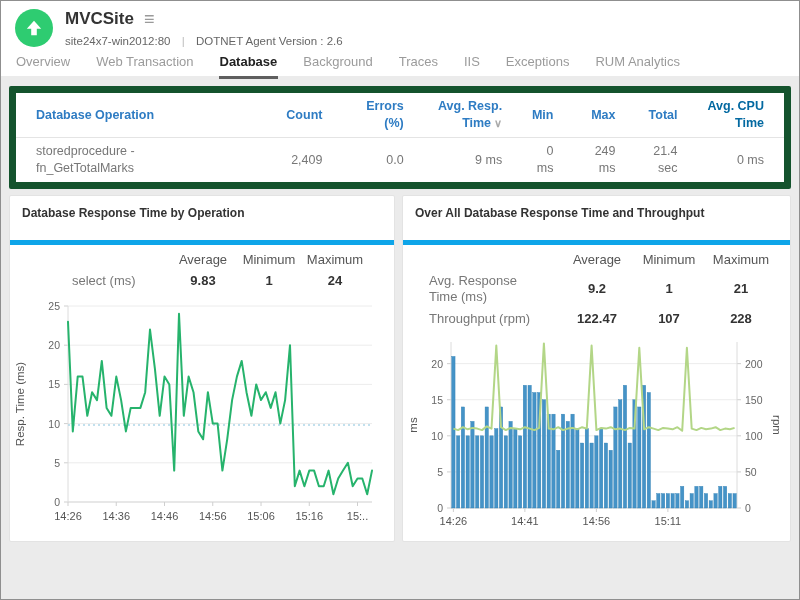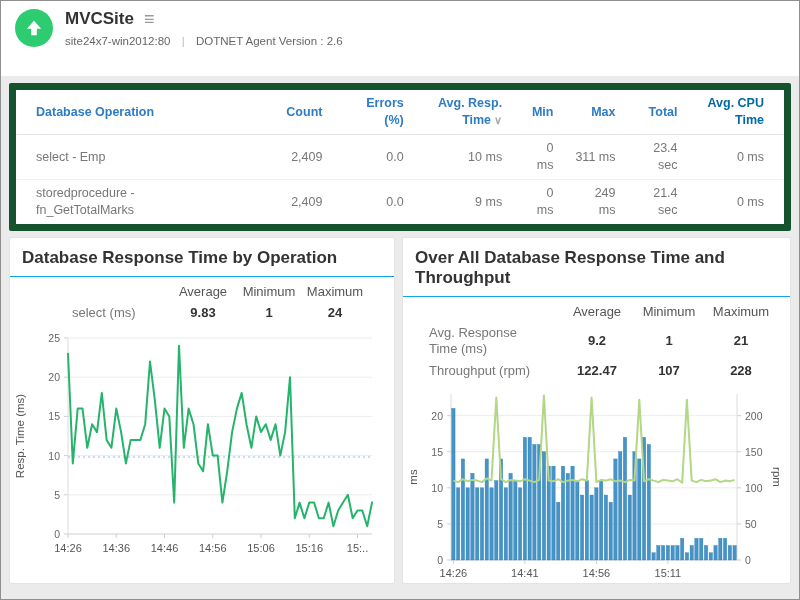--- a/index.html
+++ b/index.html
@@ -33,22 +33,22 @@
   table.ops td.c-op { text-align:left; padding-left:20px; }
   table.ops tr:last-child td { border-bottom:none; }
   table.ops th.c-cpu, table.ops td.c-cpu { padding-right:20px; }
   .sort-caret { color:#aaa; font-size:11px; margin-left:3px; }
 
   
   .panels { display:flex; gap:7px; margin:6px 8px 0 8px; }
   .panel { background:#fff; border:1px solid #e3e3e3; border-radius:2px; height:347px; overflow:hidden; }
   .panel.left  { width:387px; }
   .panel.right { width:390px; }
-  .panel-title { font-size:17px; font-weight:bold; color:#333; padding:10px 12px 8px 12px;
-                 border-bottom:1px solid #0ea5e9; }
+  .panel-title { font-size:12px; font-weight:bold; color:#333; padding:10px 12px 20px 12px;
+                 border-bottom:5px solid #0ea5e9; }
   table.stats { border-collapse:collapse; font-size:13px; margin-top:4px; }
   table.stats th { font-weight:normal; color:#555; text-align:center; padding:3px 4px; }
   table.stats td { color:#777; text-align:center; padding:3px 4px; white-space:pre-line; line-height:16px; }
   table.stats td.lbl { text-align:left; }
   table.stats td.val { color:#333; font-weight:bold; }
   .stats-left td.lbl, .stats-left th.lbl { width:160px; padding-left:62px; }
   .stats-left th, .stats-left td { width:66px; }
   .stats-right td.lbl, .stats-right th.lbl { width:158px; padding-left:26px; }
   .stats-right th, .stats-right td { width:72px; }
 
@@ -73,20 +73,30 @@
         </div>
         <div class="subtitle">
           <span>site24x7-win2012:80</span>
           <span class="sep">|</span>
           <span>DOTNET Agent Version : 2.6</span>
         </div>
       </div>
     </div>
   </div>
 
+  <div class="tabs" id="tabs">
+      <div class="tab">Overview</div>
+      <div class="tab">Web Transaction</div>
+      <div class="tab active">Database</div>
+      <div class="tab">Background</div>
+      <div class="tab">Traces</div>
+      <div class="tab">IIS</div>
+      <div class="tab">Exceptions</div>
+      <div class="tab">RUM Analytics</div>
+    </div>
 
   <div class="card">
     <table class="ops">
       <colgroup>
         <col style="width:212px">
           <col style="width:82px">
           <col style="width:76px">
           <col style="width:92px">
         <col style="width:48px">
           <col style="width:58px">
@@ -102,32 +112,20 @@
           <th class="hdrcell" style="color: rgb(46, 124, 195);"><span>Avg. Resp.
 Time</span><span class="sort-caret">∨</span></th>
           <th class="hdrcell" style="color: rgb(46, 124, 195);">Min</th>
           <th class="hdrcell" style="color: rgb(46, 124, 195);">Max</th>
           <th class="hdrcell" style="color: rgb(46, 124, 195);">Total</th>
           <th class="hdrcell c-cpu" style="color: #0369a1;">Avg. CPU
 Time</th>
         </tr>
       </thead>
       <tbody>
-        <tr>
-          <td class="c-op">select - Emp</td>
-          <td>2,409</td>
-          <td>0.0</td>
-          <td>10 ms</td>
-          <td>0
-ms</td>
-          <td>311 ms</td>
-          <td>23.4
-sec</td>
-          <td class="c-cpu">0 ms</td>
-        </tr>
         <tr>
           <td class="c-op">storedprocedure - fn_GetTotalMarks</td>
           <td>2,409</td>
           <td>0.0</td>
           <td>9 ms</td>
           <td>0
 ms</td>
           <td>249
 ms</td>
           <td>21.4

